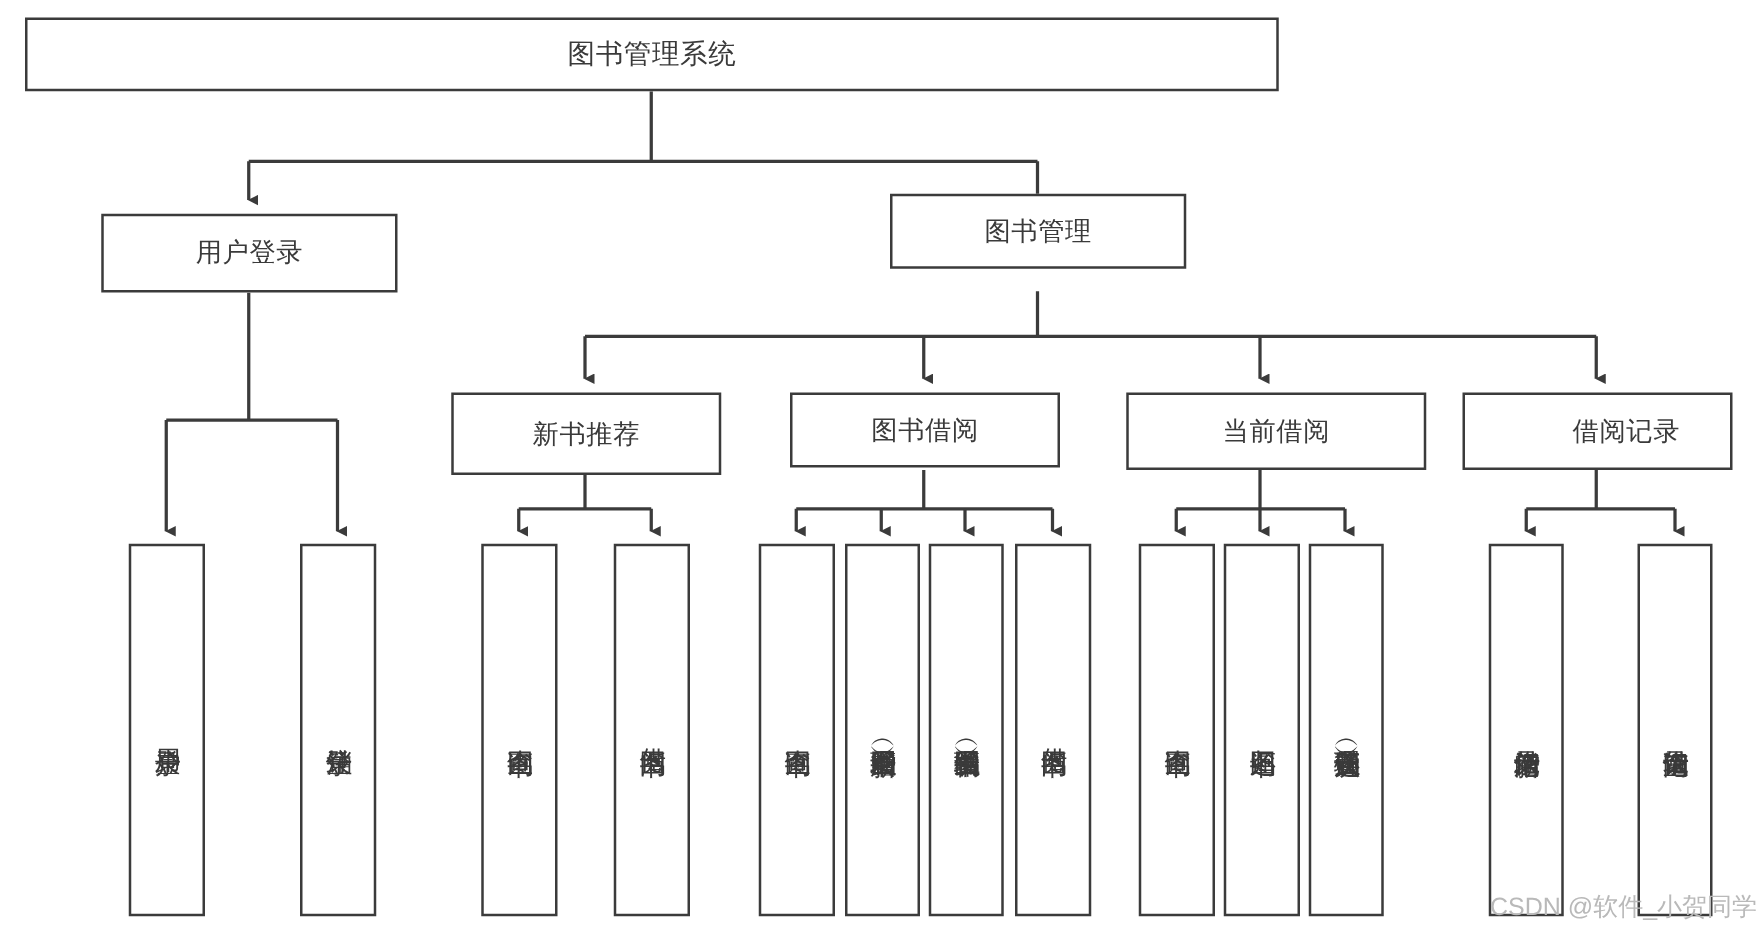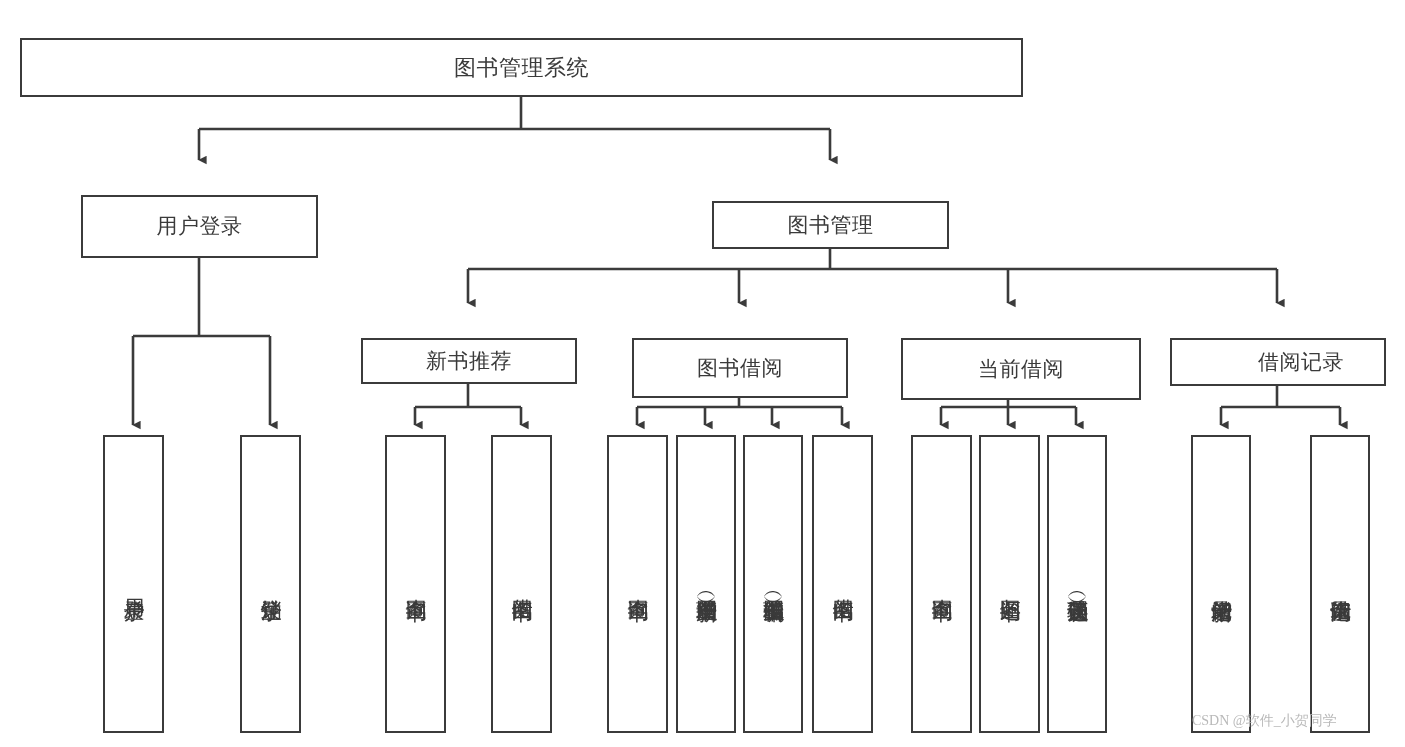--- a/index.html
+++ b/index.html
@@ -35,21 +35,20 @@
     display: flex;
     align-items: center;
     justify-content: center;
     text-align: center;
     line-height: 1.18;
     z-index: 2;
   }
   .node.h {
     font-size: 21px;
     letter-spacing: 0.5px;
-    margin-top: 24px;
   }
   .node.title {
     font-size: 22px;
   }
   
   .node.v {
     font-size: 21px;
     align-items: center;
     justify-content: center;
     padding: 6px 0;
@@ -62,25 +61,25 @@
     white-space: pre-line;
     display: block;
   }
   .node.v.pad .vtext {
     letter-spacing: 0px;
   }
   .watermark {
     position: absolute;
     left: 1192px;
     top: 712px;
-    font-size: 14px;
+    font-size: 20px;
     color: #b9b9b9;
     z-index: 5;
     white-space: nowrap;
-    font-family: Liberation Serif, serif;
+    font-family: Liberation Sans, sans-serif;
   }
 </style>
 </head>
 <body>
 
 <div id="canvas">
 
   <svg id="edges" viewBox="0 0 1405 747" xmlns="http://www.w3.org/2000/svg">
     <defs>
       <marker id="arrow" markerWidth="9" markerHeight="9" refX="4.2" refY="7.6" orient="auto" markerUnits="userSpaceOnUse">
@@ -131,34 +130,34 @@
     </g>
   </svg>
 
   <div class="node h title" style="left:20px; top:14px; width:1003px; height:59px;">
     <span>图书管理系统</span>
   </div>
 
   <div class="node h" style="left:81px; top:171px; width:237px; height:63px;">
     <span>用户登录</span>
   </div>
-  <div class="node h" style="left:712px; top:177px; width:237px; height:48px;align-items:center;">
+  <div class="node h" style="left:712px; top:155px; width:237px; height:60px;align-items:center;">
     <span>图书管理</span>
   </div>
 
-  <div class="node h" style="left:361px; top:314px; width:216px; height:46px;">
+  <div class="node h" style="left:361px; top:314px; width:216px; height:66px;">
     <span>新书推荐</span>
   </div>
   <div class="node h" style="left:632px; top:314px; width:216px; height:60px;">
     <span>图书借阅</span>
   </div>
   <div class="node h" style="left:901px; top:314px; width:240px; height:62px;">
     <span>当前借阅</span>
   </div>
-  <div class="node h" style="left:1170px; top:314px; width:216px; height:48px;padding-left:46px;">
+  <div class="node h" style="left:1170px; top:314px; width:216px; height:62px;padding-left:46px;">
     <span>借阅记录</span>
   </div>
 
   <div class="node v" style="left:103px; top:435px; width:61px; height:298px;">
     <span class="vtext">用户登录</span>
   </div>
   <div class="node v" style="left:240px; top:435px; width:61px; height:298px;">
     <span class="vtext">注销登录</span>
   </div>
 

